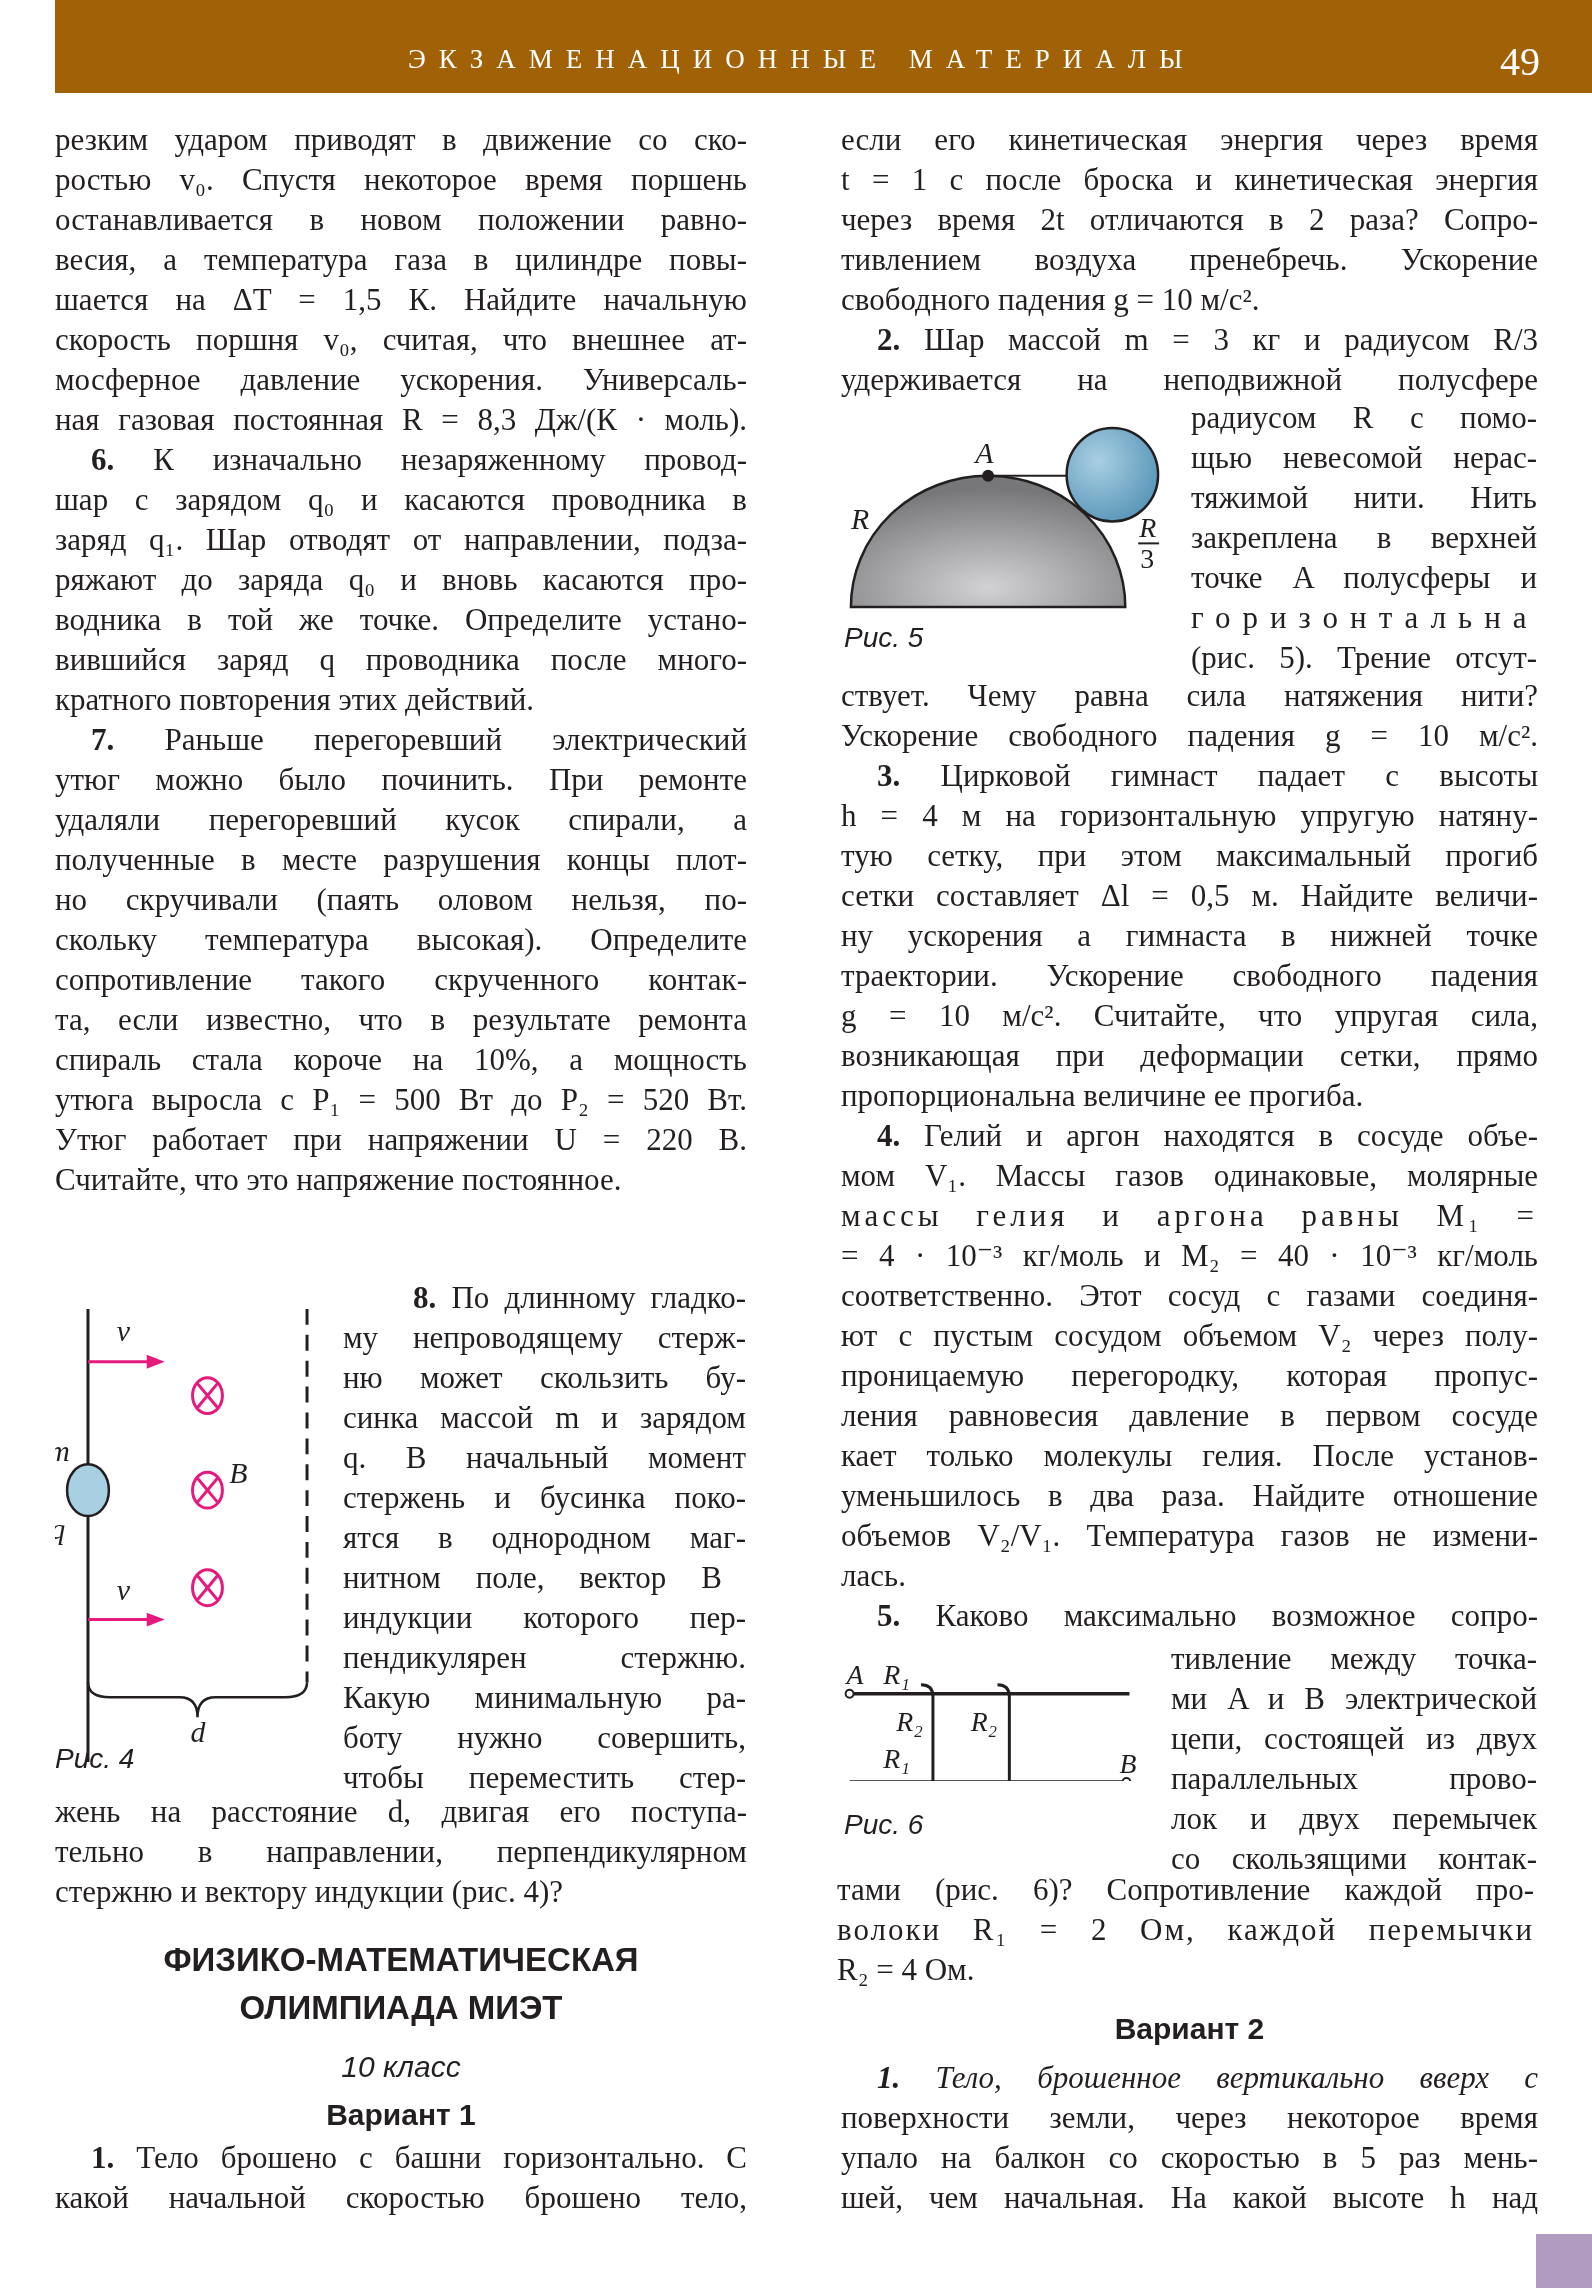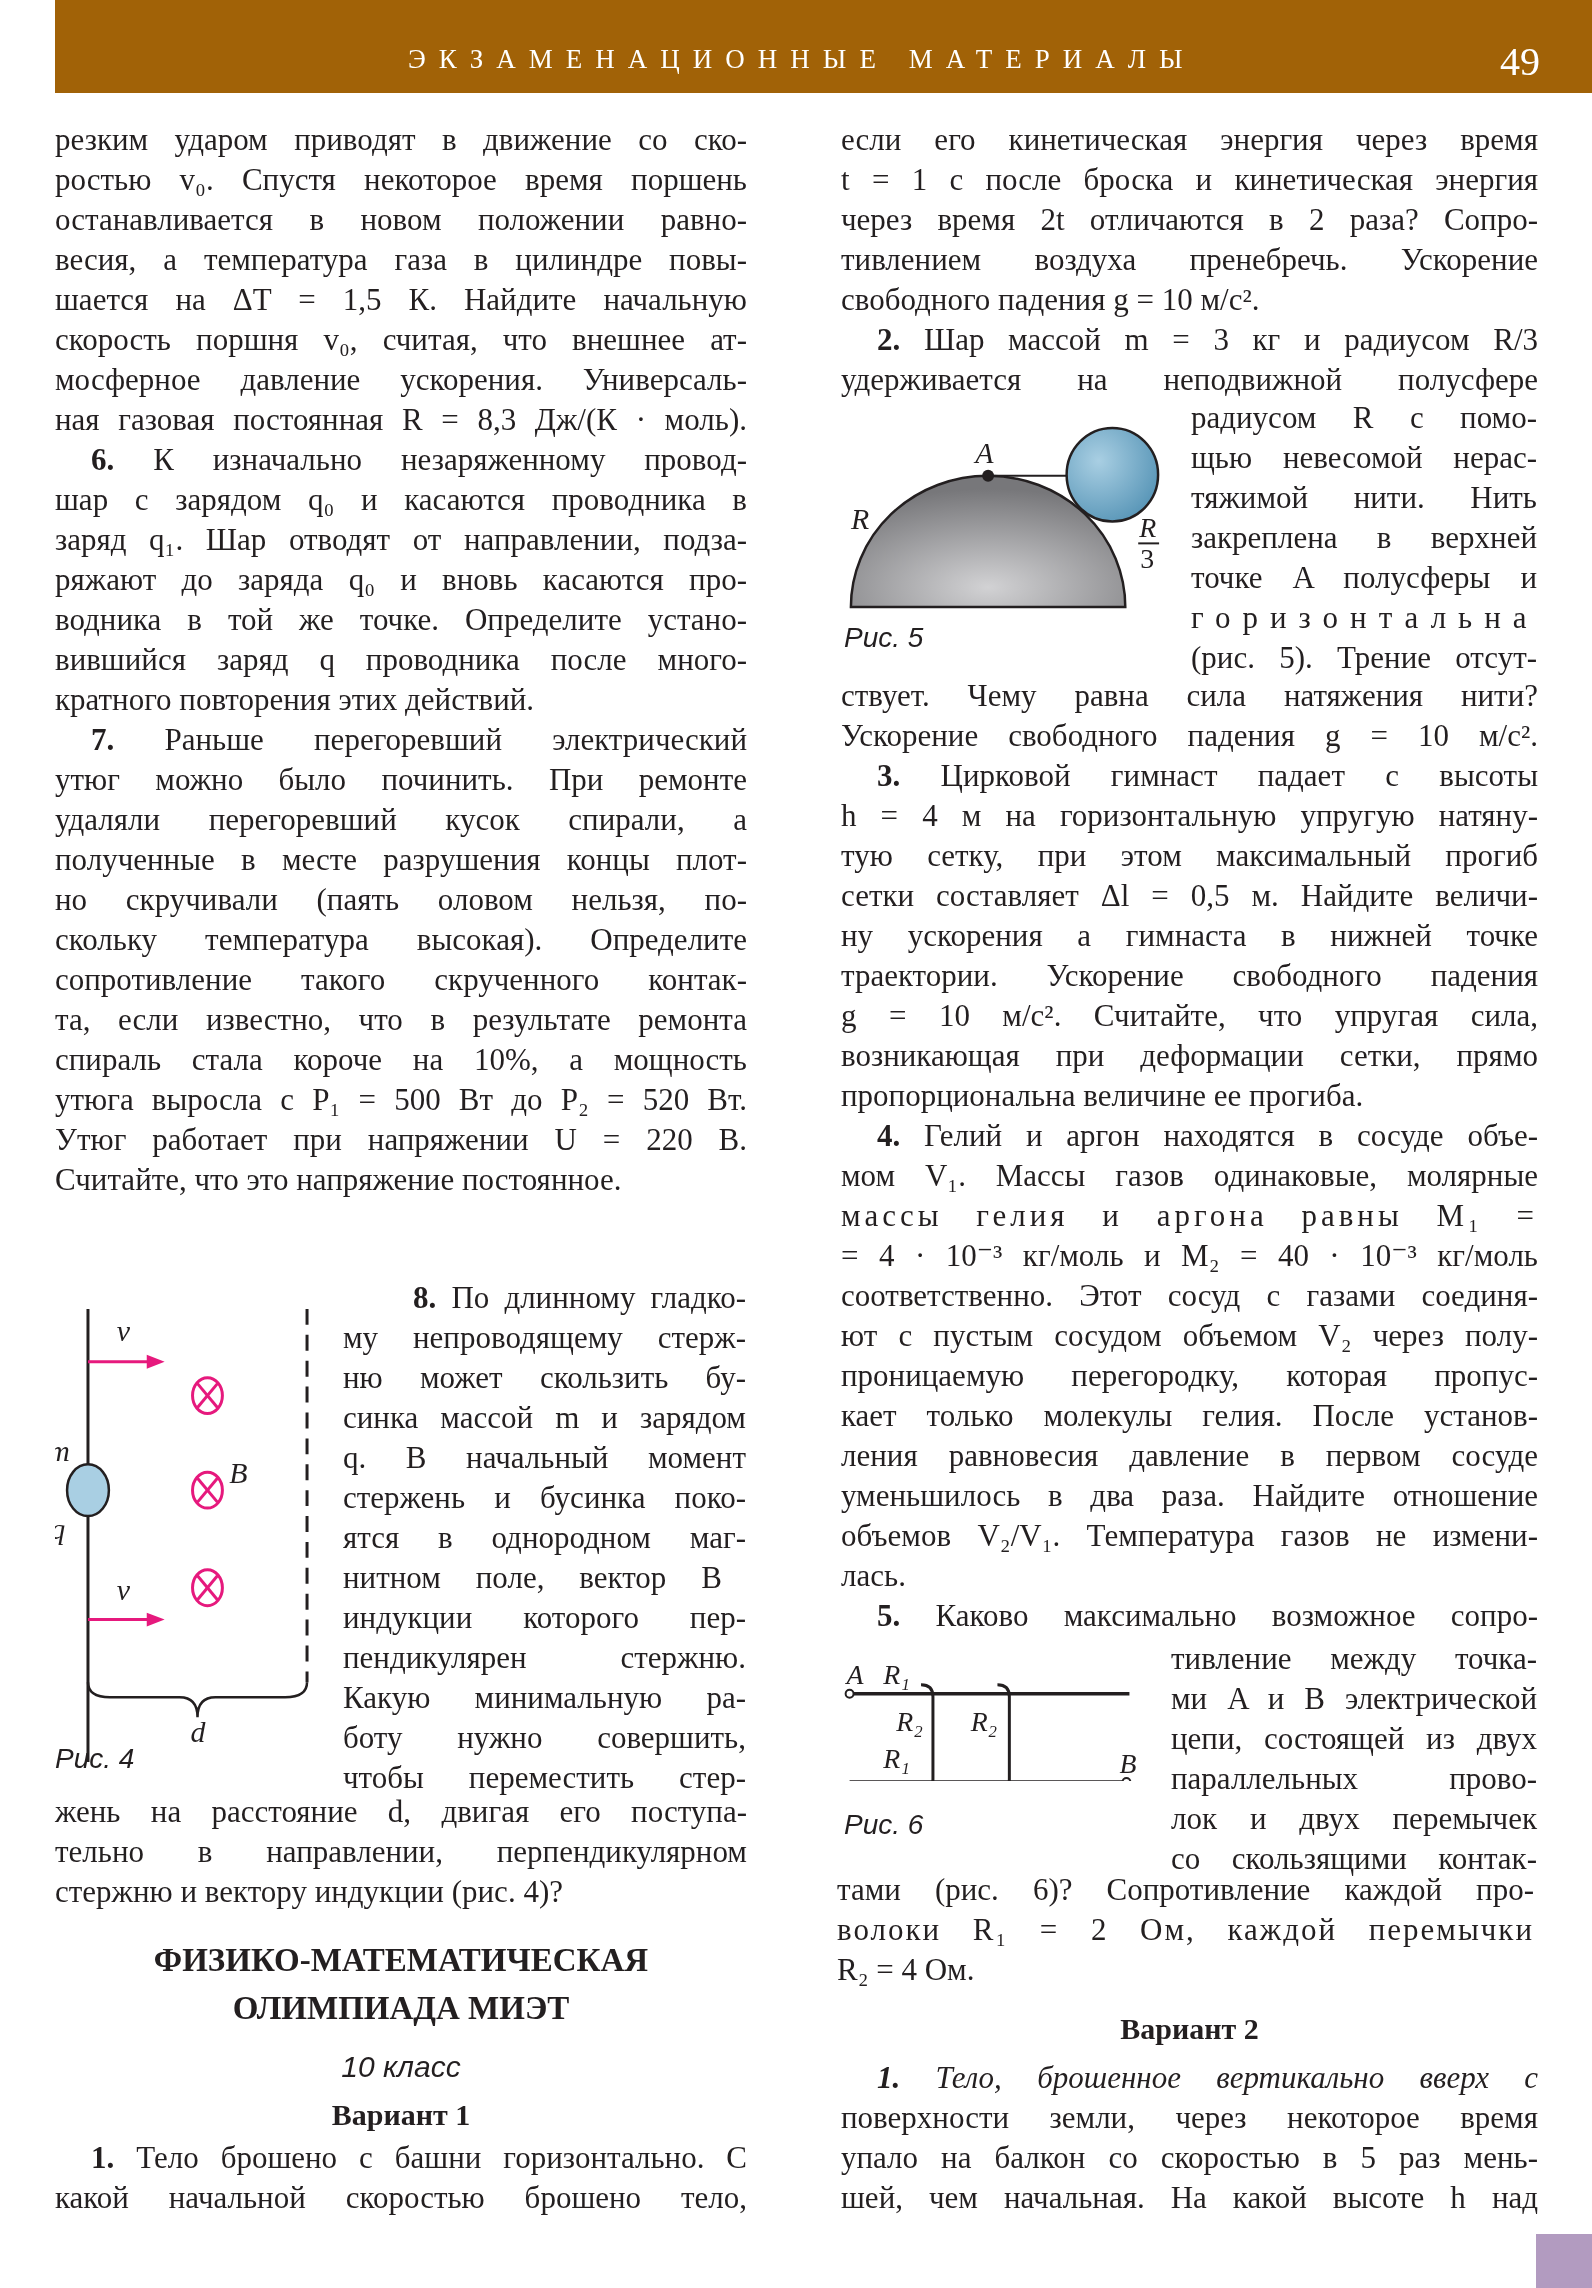--- a/index.html
+++ b/index.html
@@ -12,21 +12,21 @@
   .corner-tab { position: absolute; right: 0; bottom: 0; width: 56px; height: 55px; background: #b29bc0; }
 
   .col { position: absolute; font-size: 31px; line-height: 40px; text-align: justify; }
   .num { font-weight: bold; }
   .line { display: block; text-align: justify; text-align-last: justify; white-space: nowrap; }
   .line.last { text-align-last: left; }
 
   .left { left: 55px; top: 120px; width: 692px; }
   .right { left: 841px; top: 120px; width: 697px; }
 
-  .sans-h { font-family: Liberation Serif, serif; font-weight: bold; text-align: center; }
+  .sans-h { font-family: Liberation Sans, sans-serif; font-weight: bold; text-align: center; }
   .section-title { position: absolute; left: 55px; top: 1936px; width: 692px; font-size: 33px; line-height: 48px; }
   .grade { position: absolute; left: 55px; top: 2050px; width: 692px; text-align: center;
            font-family: "Liberation Sans", sans-serif; font-style: italic; font-size: 30px; }
   .variant1 { position: absolute; left: 55px; top: 2098px; width: 692px; font-size: 30px; }
   .variant2 { position: absolute; left: 841px; top: 2012px; width: 697px; font-size: 30px; }
 
   .caption { position: absolute; font-family: "Liberation Sans", "DejaVu Sans", sans-serif;
              font-style: italic; font-size: 28px; color: #231f20; }
   svg text { font-family: "Liberation Serif", serif; font-style: italic; fill: #231f20; }
 </style>
@@ -197,22 +197,22 @@
     <span class="line last">пропорциональна величине ее прогиба.</span>
   </div>
   <div>
     <span class="line" style="padding-left:36px;box-sizing:border-box;"><b class="num">4.</b> <span>Гелий и аргон находятся в сосуде объе-</span></span>
     <span class="line">мом V₁. Массы газов одинаковые, молярные</span>
     <span class="line" style="letter-spacing:4px;">массы гелия и аргона равны M₁ =</span>
     <span class="line">= 4 · 10⁻³ кг/моль и M₂ = 40 · 10⁻³ кг/моль</span>
     <span class="line">соответственно. Этот сосуд с газами соединя-</span>
     <span class="line">ют с пустым сосудом объемом V₂ через полу-</span>
     <span class="line">проницаемую перегородку, которая пропус-</span>
+    <span class="line">ления равновесия давление в первом сосуде</span>
     <span class="line">кает только молекулы гелия. После установ-</span>
-    <span class="line">ления равновесия давление в первом сосуде</span>
     <span class="line">уменьшилось в два раза. Найдите отношение</span>
     <span class="line">объемов V₂/V₁. Температура газов не измени-</span>
     <span class="line last">лась.</span>
   </div>
   <span class="line" style="padding-left:36px;box-sizing:border-box;"><b class="num">5.</b> <span>Каково максимально возможное сопро-</span></span>
 </div>
 
 <svg style="position:absolute;left:841px;top:1652px;" width="299" height="129" viewBox="0 0 300 130">
   <line x1="12" y1="42" x2="290" y2="42" stroke="#231f20" stroke-width="3.5"></line>
   <line x1="8" y1="131" x2="283" y2="131" stroke="#231f20" stroke-width="3.5"></line>

